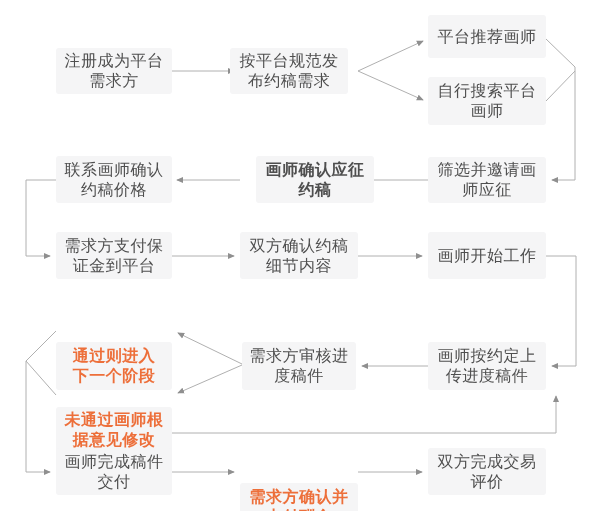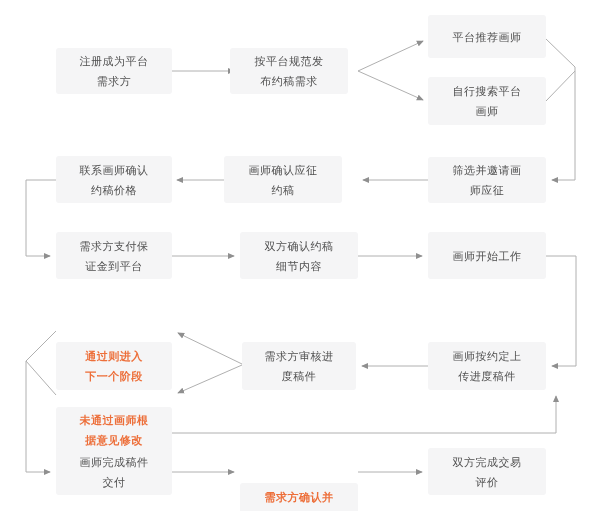--- a/index.html
+++ b/index.html
@@ -29,32 +29,32 @@
   .conn { stroke: var(--connector); stroke-width: 1; fill: none; }
   .node {
     position: absolute;
     background: var(--node-bg);
     border-radius: 3px;
     display: flex;
     flex-direction: column;
     align-items: center;
     justify-content: center;
     text-align: center;
-    font-size: 11px;
+    font-size: 16px;
     line-height: 20px;
     letter-spacing: 0.5px;
     color: var(--node-text);
   }
   .node.accent { color: var(--accent-text); font-weight: bold; margin-top: 35px; }
   .n0  { left: 56px;  top: 48px;  width: 116px; height: 46px; align-items: center; }
   .n1  { left: 230px; top: 48px;  width: 118px; height: 46px; }
   .n2  { left: 428px; top: 15px;  width: 118px; height: 43px; }
   .n3  { left: 428px; top: 77px;  width: 118px; height: 48px; }
   .n4  { left: 428px; top: 157px; width: 118px; height: 46px; }
-  .n5  { left: 224px; top: 156px; width: 118px; height: 47px; }
+  .n5  { left: 256px; top: 156px; width: 118px; height: 47px; font-weight: bold; }
   .n6  { left: 56px;  top: 156px; width: 116px; height: 47px; }
   .n7  { left: 56px;  top: 232px; width: 116px; height: 47px; }
   .n8  { left: 240px; top: 232px; width: 118px; height: 47px; }
   .n9  { left: 428px; top: 232px; width: 118px; height: 47px; }
   .n10 { left: 56px;  top: 307px; width: 116px; height: 48px; }
   .n11 { left: 56px;  top: 372px; width: 116px; height: 46px; }
   .n12 { left: 242px; top: 342px; width: 114px; height: 48px; }
   .n13 { left: 428px; top: 342px; width: 118px; height: 48px; }
   .n14 { left: 56px;  top: 448px; width: 116px; height: 47px; }
   .n15 { left: 240px; top: 448px; width: 118px; height: 47px; }

